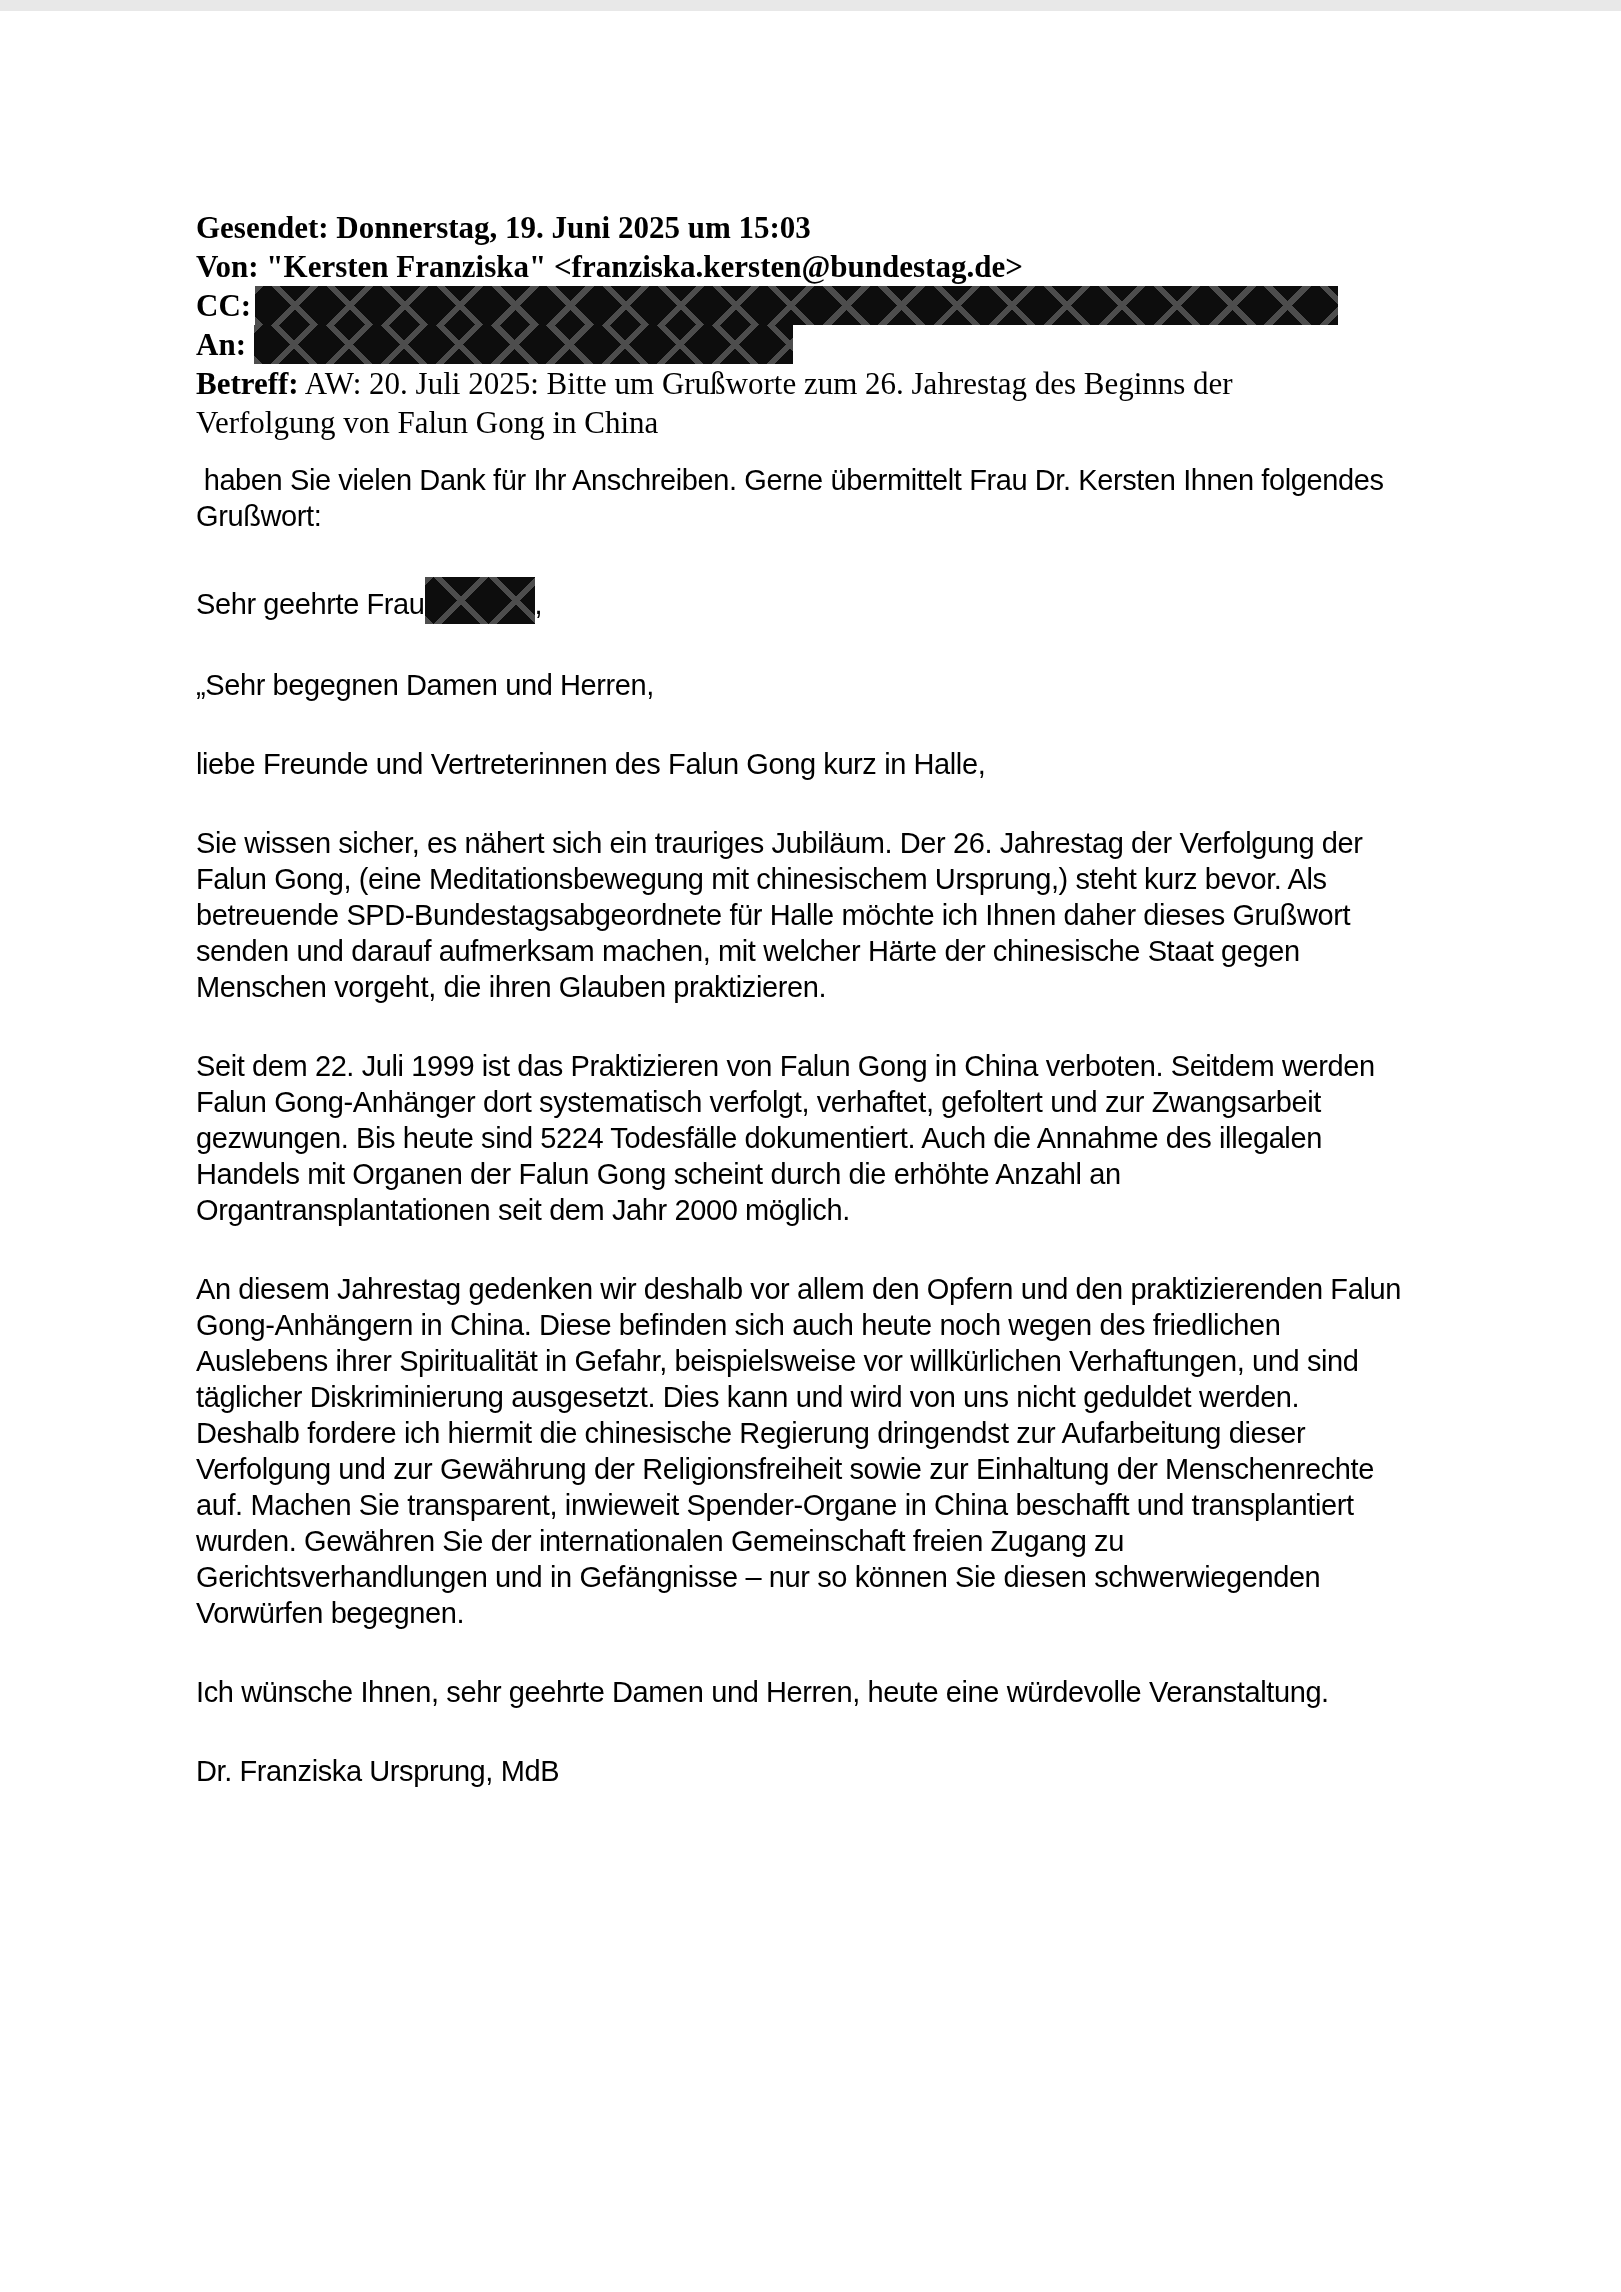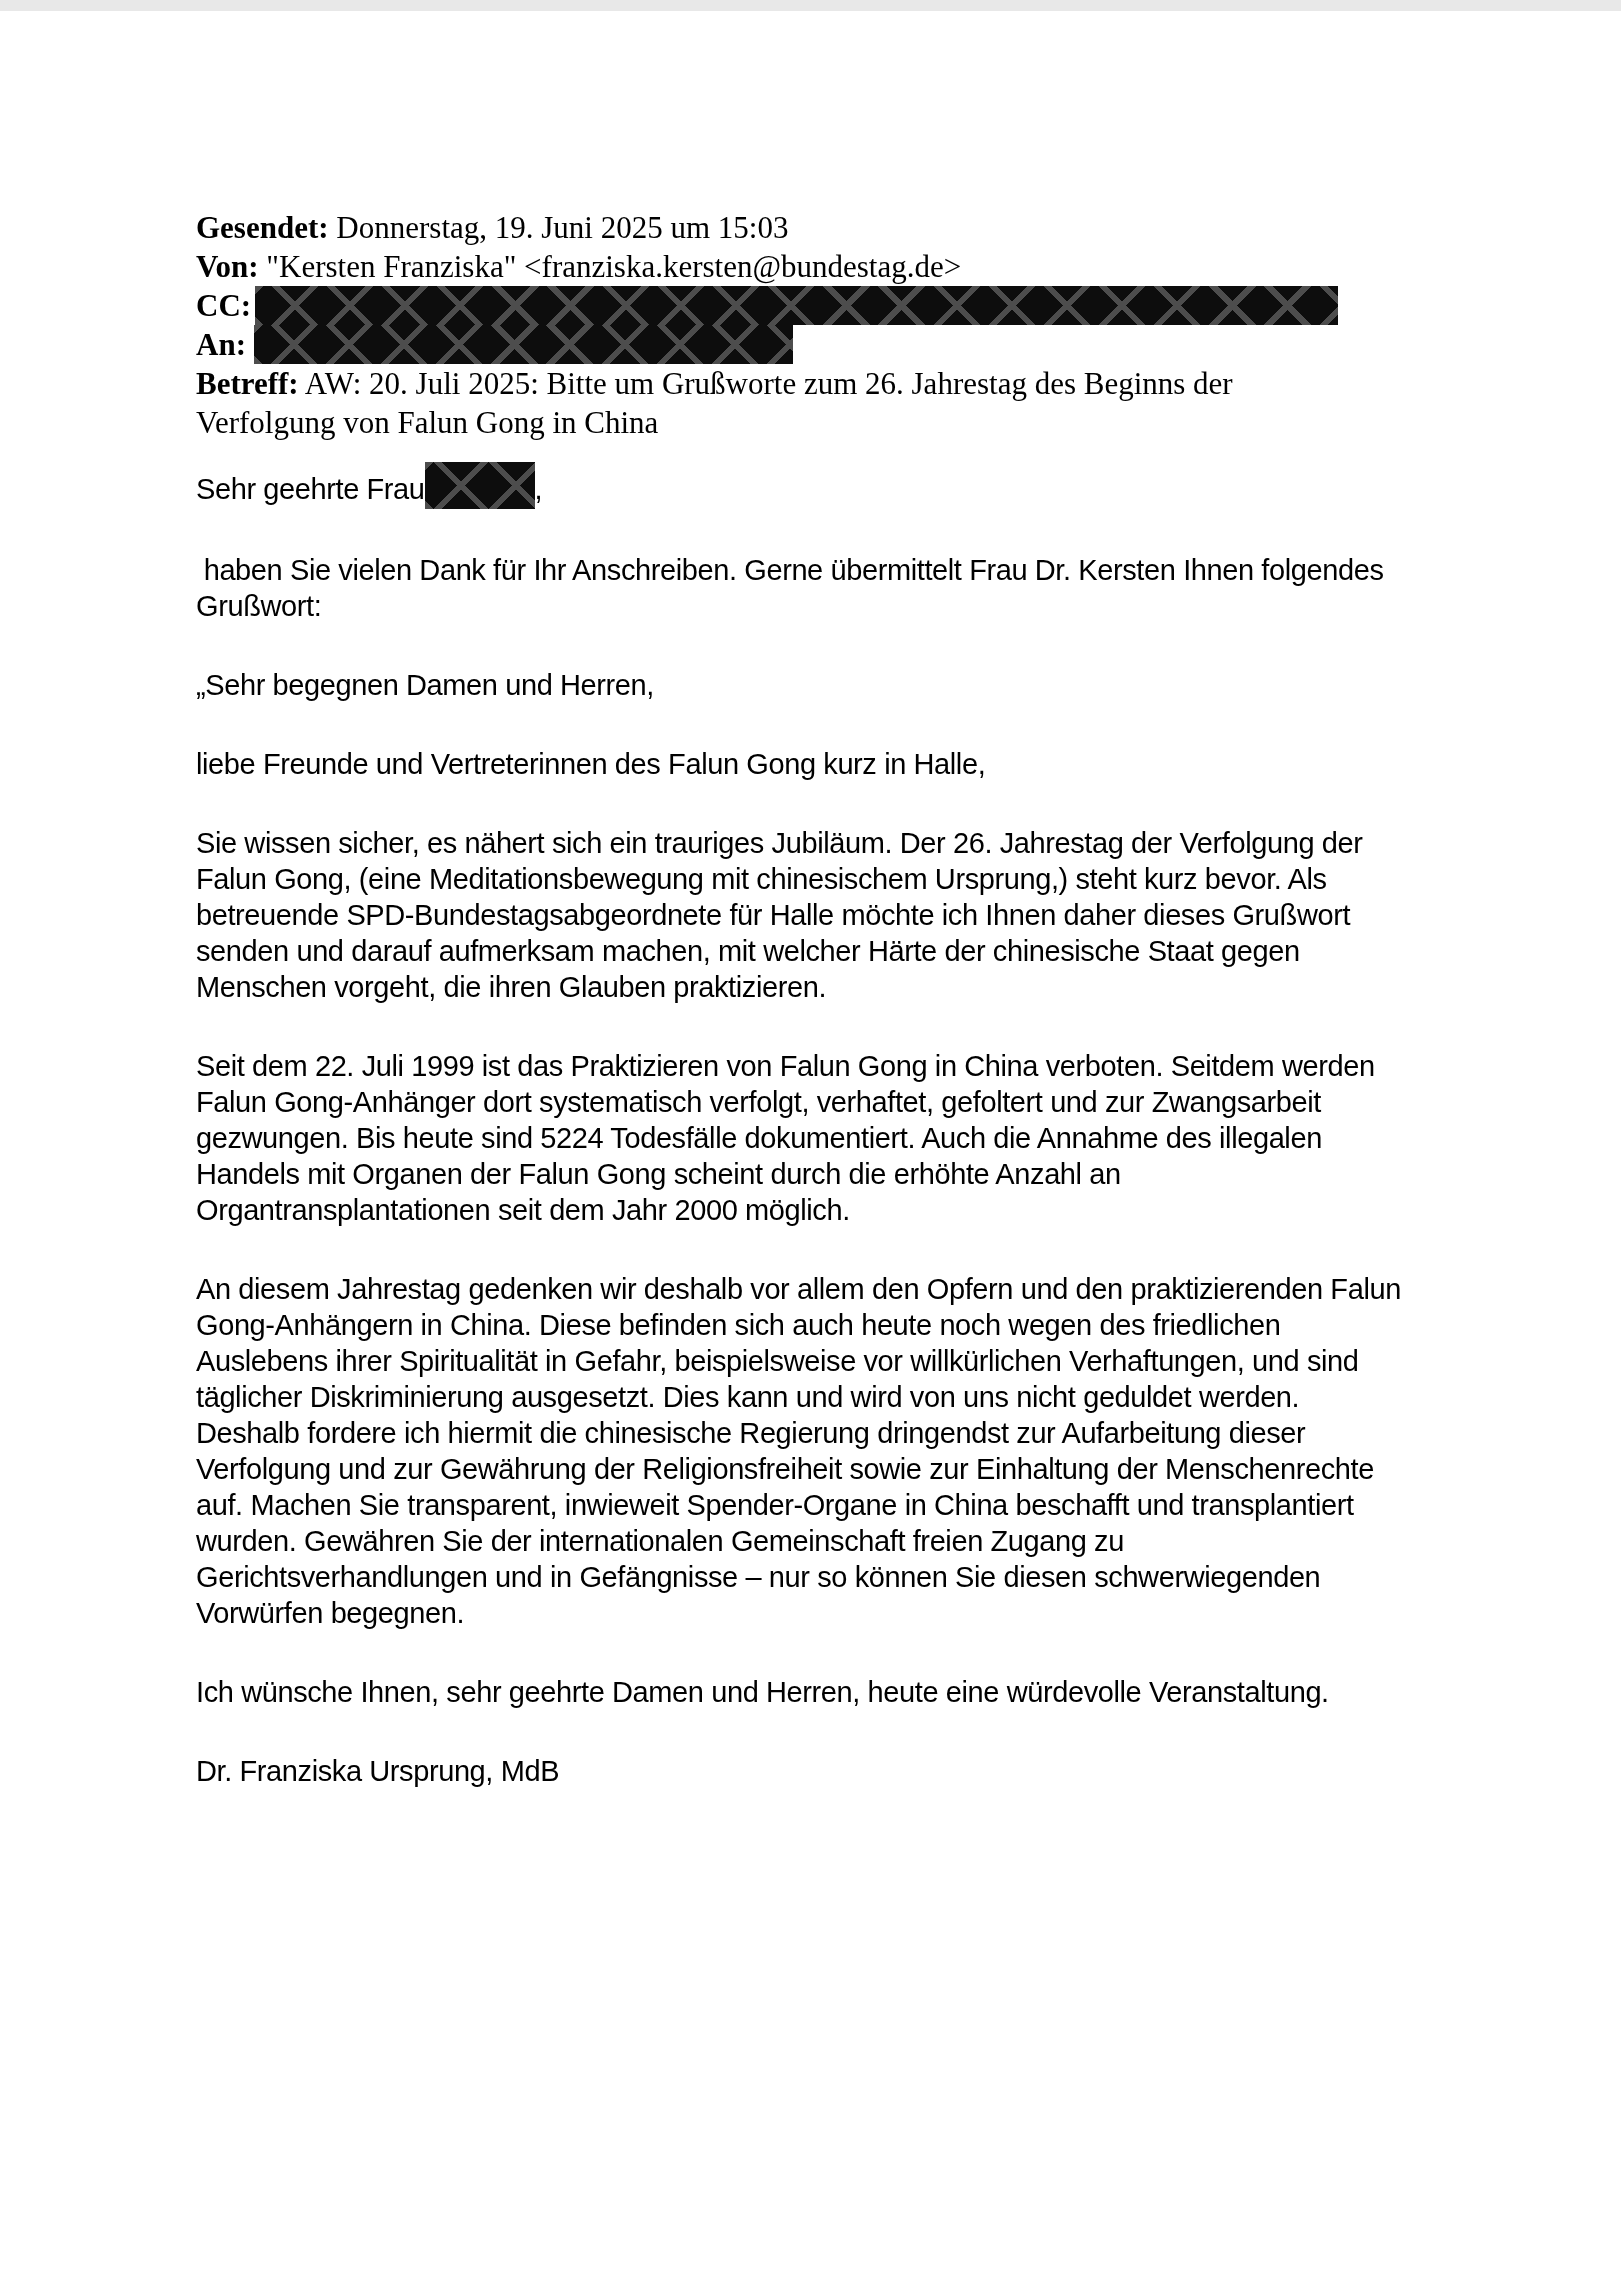--- a/index.html
+++ b/index.html
@@ -28,20 +28,21 @@
     display: flex;
     height: 39px;
     align-items: stretch;
   }
   .hlabel {
     font-weight: bold;
     white-space: pre;
   }
   .hvalue {
     white-space: pre;
+    font-weight: bold;
   }
   .subject-row {
     display: block;
   }
   .subject-value {
     white-space: pre-line;
   }
   
   .redact {
     background-color: #0d0d0d;
@@ -99,23 +100,23 @@
       </div>
     <div class="hrow">
         <span class="hlabel">An:</span>
         <div class="redact redact-an"></div>
       </div>
     <div class="subject-row"><span class="hlabel">Betreff:</span><span class="subject-value"> AW: 20. Juli 2025: Bitte um Grußworte zum 26. Jahrestag des Beginns der
 Verfolgung von Falun Gong in China</span></div>
   </div>
 
   <div class="body">
-    <p><span>Sehr geehrte Frau</span><span class="redact redact-name"></span><span>,</span></p>
     <p> haben Sie vielen Dank für Ihr Anschreiben. Gerne übermittelt Frau Dr. Kersten Ihnen folgendes
 Grußwort:</p>
+    <p><span>Sehr geehrte Frau</span><span class="redact redact-name"></span><span>,</span></p>
     <p>„Sehr begegnen Damen und Herren,</p>
     <p>liebe Freunde und Vertreterinnen des Falun Gong kurz in Halle,</p>
     <p>Sie wissen sicher, es nähert sich ein trauriges Jubiläum. Der 26. Jahrestag der Verfolgung der
 Falun Gong, (eine Meditationsbewegung mit chinesischem Ursprung,) steht kurz bevor. Als
 betreuende SPD-Bundestagsabgeordnete für Halle möchte ich Ihnen daher dieses Grußwort
 senden und darauf aufmerksam machen, mit welcher Härte der chinesische Staat gegen
 Menschen vorgeht, die ihren Glauben praktizieren.</p>
     <p>Seit dem 22. Juli 1999 ist das Praktizieren von Falun Gong in China verboten. Seitdem werden
 Falun Gong-Anhänger dort systematisch verfolgt, verhaftet, gefoltert und zur Zwangsarbeit
 gezwungen. Bis heute sind 5224 Todesfälle dokumentiert. Auch die Annahme des illegalen

